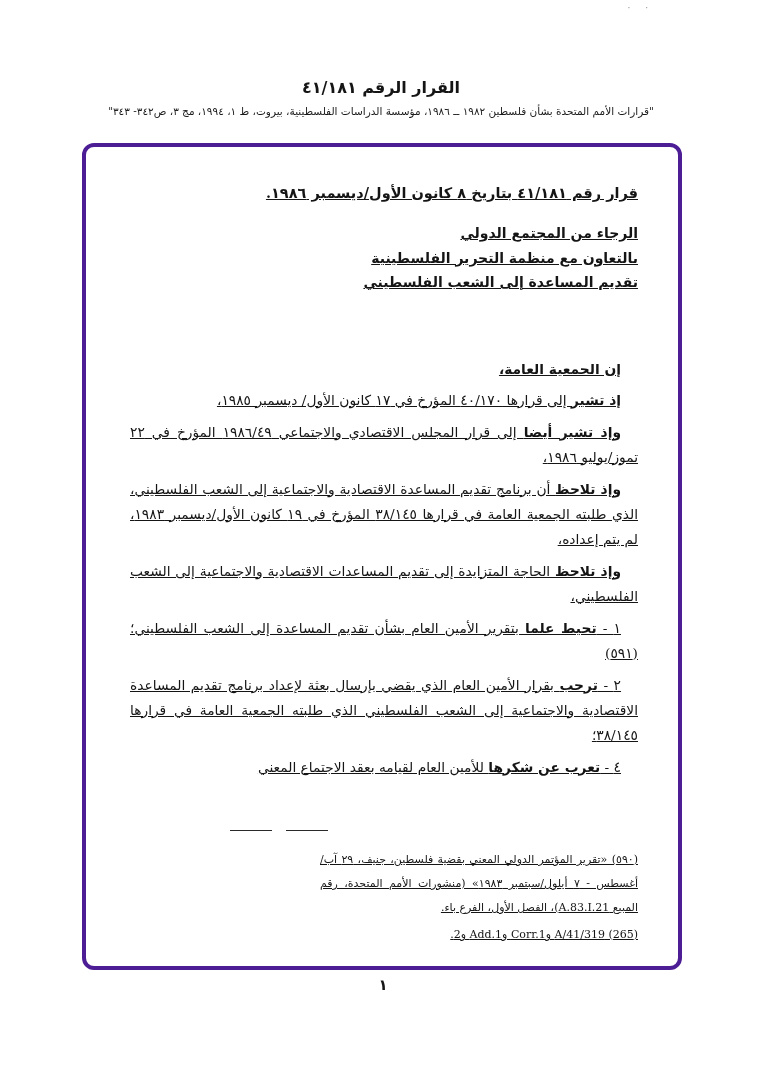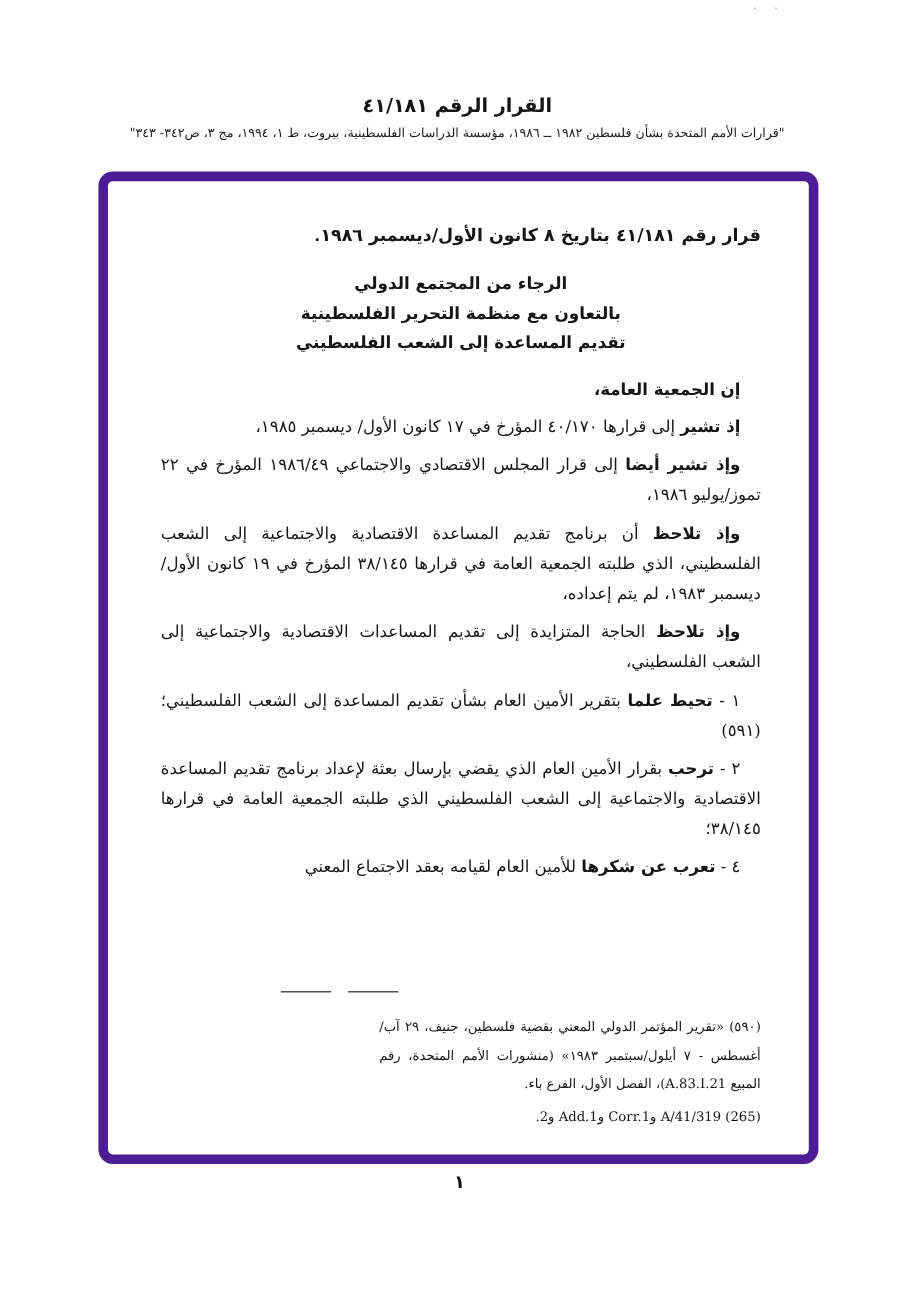--- a/index.html
+++ b/index.html
@@ -19,42 +19,42 @@
   .doc-header{
     position:absolute;top:78px;left:0;right:4px;
     text-align:center;direction:rtl;
   }
   .header-title{font-size:16px;font-weight:bold;}
   .header-source{font-size:10.5px;margin-top:8px;color:#1a1a1a;}
   .highlight-box{
     position:absolute;left:82px;top:143px;
     width:600px;height:827px;
     box-sizing:border-box;
-    border:8px solid #4c1d95;
+    border:4px solid #4c1d95;
     border-radius:12px;
     padding:30px 40px 16px 44px;
     direction:rtl;
-    display:flex;flex-direction:column;
+    display:flex;flex-direction:column;text-decoration:underline;
   }
   .doc-title{
     font-size:14.5px;font-weight:bold;
     margin:4px 0 16px;line-height:24px;
   }
   .subtitle{
-    text-align:center;font-weight:bold;
+    font-weight:bold;
     font-size:14px;line-height:24.5px;
     margin-bottom:14px;
   }
   .para{
     margin:0 0 7px;
     font-size:13.8px;line-height:25px;
     text-align:justify;
     text-indent:17px;
   }
-  .opening{font-weight:bold;margin-bottom:6px;}
+  .opening{font-weight:bold;margin-bottom:6px;margin-top:48px;}
   .lead{font-weight:bold;}
   .footnote-area{margin-top:auto;}
   .fn-sep{text-align:left;direction:ltr;padding-left:100px;margin-bottom:9px;}
   .fn-sep span{
     display:inline-block;width:42px;height:0;
     border-top:1.5px solid #2a2a2a;margin-right:14px;
     vertical-align:middle;
   }
   .footnote{
     width:318px;

